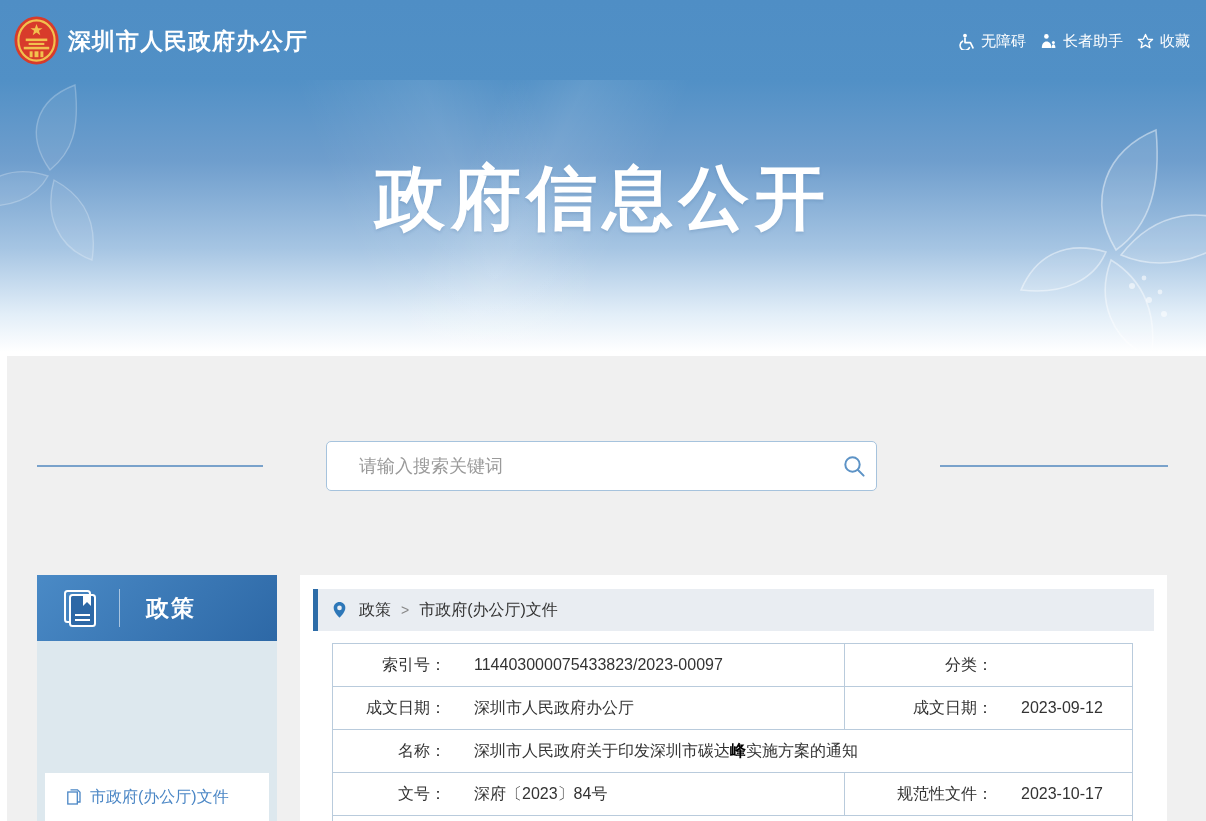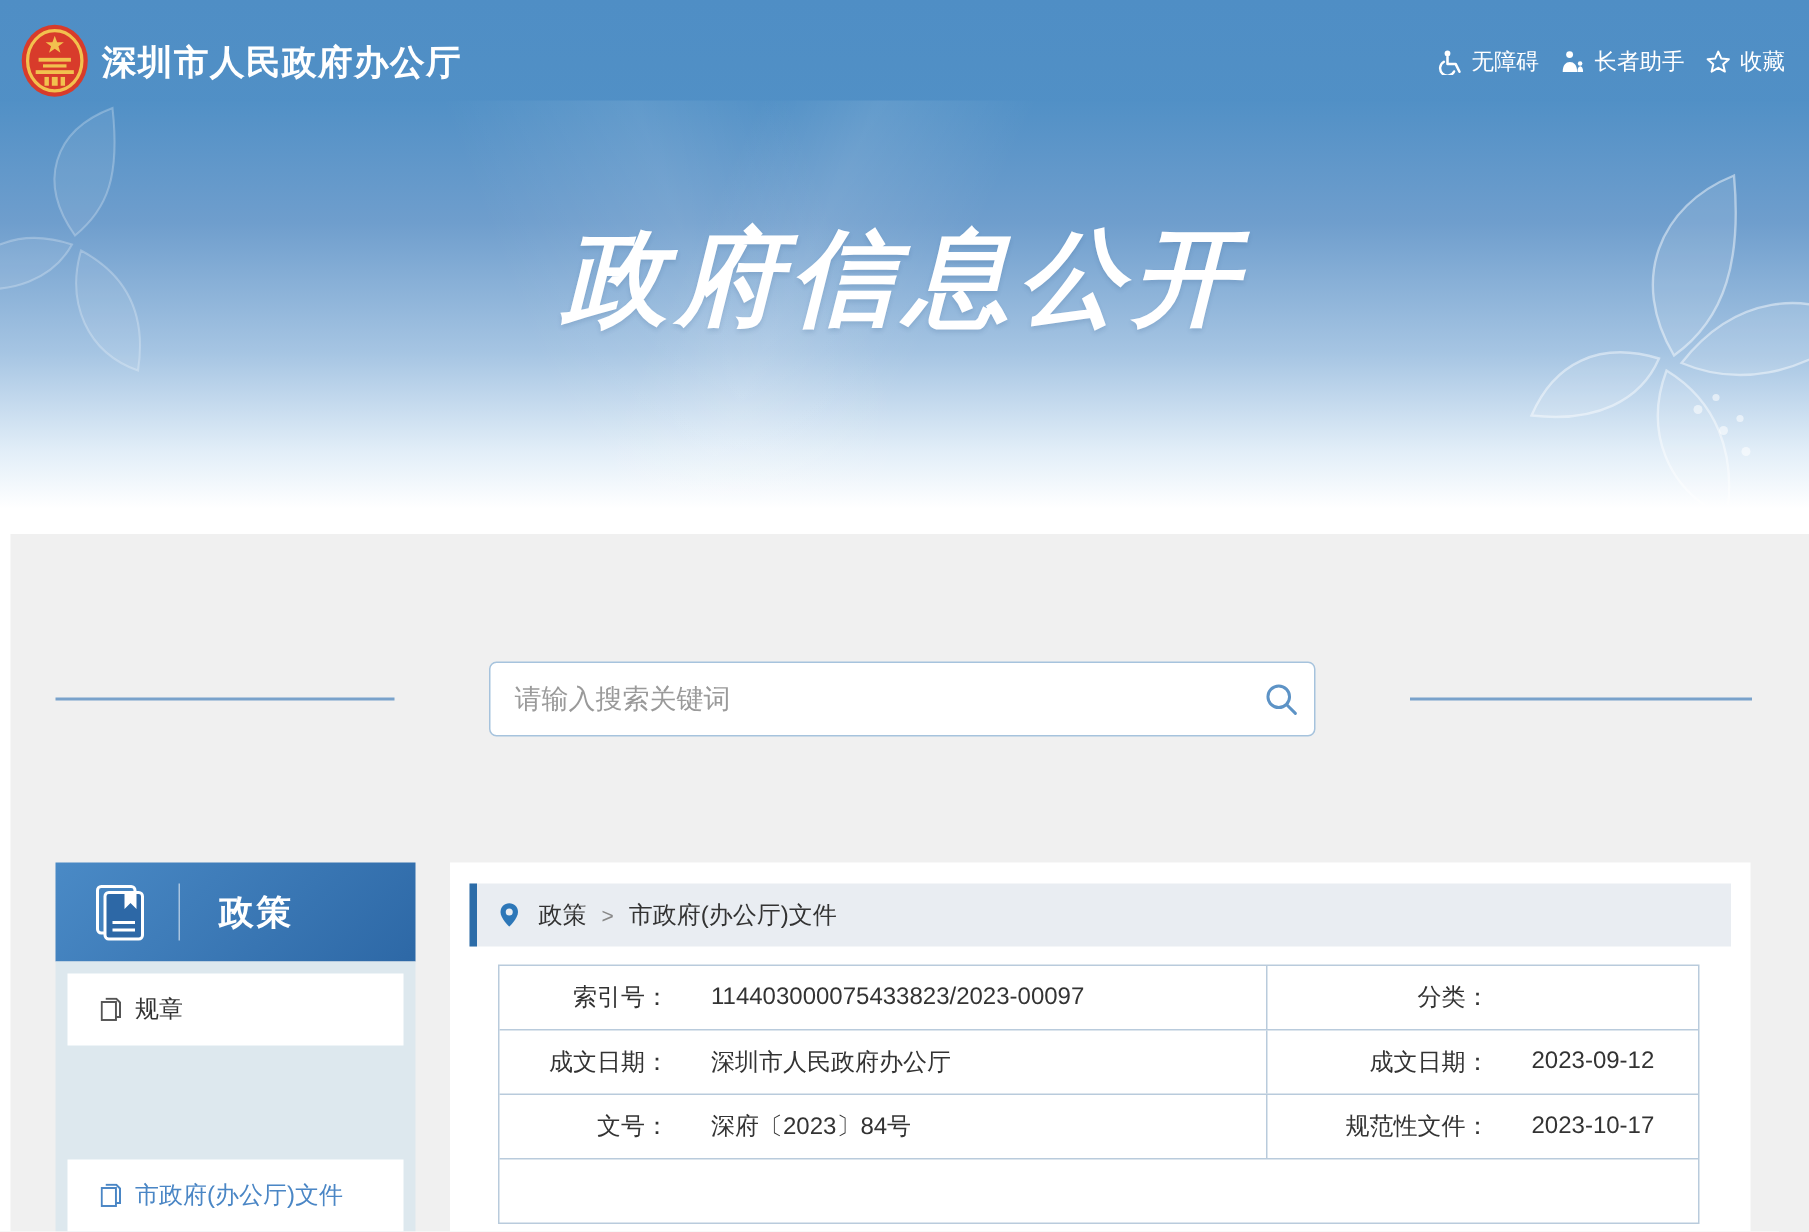--- a/index.html
+++ b/index.html
@@ -22,26 +22,25 @@
   }
   .top-links{
     position:absolute;right:16px;top:0;height:83px;
     display:flex;align-items:center;gap:14px;
   }
   .top-link{
     display:flex;align-items:center;gap:6px;color:#fff;font-size:15px;cursor:pointer;
   }
   
   .banner{
-    position:absolute;left:0;top:67px;width:1206px;height:272px;
+    position:absolute;left:0;top:80px;width:1206px;height:272px;
     background:
       linear-gradient(115deg,transparent 38%,rgba(255,255,255,.10) 44%,transparent 52%),
       linear-gradient(250deg,transparent 52%,rgba(255,255,255,.09) 60%,transparent 70%),
       linear-gradient(180deg,#5190c6 0%,#6f9ecd 30%,#a6c5e3 62%,#e2eef8 86%,#ffffff 100%);
-    font-style: italic;
   }
   .banner-title{
     position:absolute;left:0;top:72px;width:1206px;text-align:center;
     color:#fff;font-size:70px;font-weight:bold;letter-spacing:6px;
     text-shadow:0 2px 3px rgba(40,80,130,.15);
   }
   .deco{position:absolute;pointer-events:none;}
   
   .lower{
     position:absolute;left:7px;top:356px;width:1199px;height:465px;
@@ -53,20 +52,21 @@
   
   .search-box{
     position:absolute;left:326px;top:441px;width:551px;height:50px;
     background:#fff;border:1px solid #a6c3dd;border-radius:5px;
     display:flex;align-items:center;box-sizing:border-box;
   }
   .search-box input{
     flex:1;border:none;outline:none;background:transparent;
     font-size:18px;color:#ec4899;padding:0 10px 0 16px;
     font-family:"Liberation Sans","DejaVu Sans",sans-serif;
+    margin-left:16px;
   }
   .search-box input::placeholder{color:#9a9a9a;}
   .search-btn{width:44px;height:48px;display:flex;align-items:center;justify-content:center;cursor:pointer;background:none;border:none;}
   
   .sidebar{position:absolute;left:37px;top:575px;width:240px;height:246px;}
   .side-head{
     position:absolute;left:0;top:0;width:240px;height:66px;
     background:linear-gradient(135deg,#4a8ac6 0%,#2d68a6 100%);
     display:flex;align-items:center;
   }
@@ -200,29 +200,20 @@
       <rect x="11" y="8" width="25" height="31" rx="2.5" fill="#2d68a6" stroke="#fff" stroke-width="2"></rect>
       <polygon points="24,8 32,8 32,19 28,15 24,19" fill="#fff"></polygon>
       <line x1="16" y1="28" x2="31" y2="28" stroke="#fff" stroke-width="2"></line>
       <line x1="16" y1="33" x2="31" y2="33" stroke="#fff" stroke-width="2"></line>
     </svg>
     <div class="vline"></div>
     <div class="side-title">政策</div>
   </div>
   <div class="side-body"></div>
 
-  <div class="side-item" style="top:74px;">
-    <span class="doc-ic">
-      <svg width="14" height="16" viewBox="0 0 14 16">
-        <rect x="0.8" y="3" width="9.5" height="12" fill="#fff" stroke="currentColor" stroke-width="1.3"></rect>
-        <path d="M3.5 0.8 h7 l2.5 2.5 v9.7 h-3" fill="none" stroke="currentColor" stroke-width="1.3"></path>
-      </svg>
-    </span>
-    <span>规章</span>
-  </div>
 
 
   <div class="side-item active" style="top:198px;">
     <span class="doc-ic">
       <svg width="14" height="16" viewBox="0 0 14 16">
         <rect x="0.8" y="3" width="9.5" height="12" fill="#fff" stroke="currentColor" stroke-width="1.3"></rect>
         <path d="M3.5 0.8 h7 l2.5 2.5 v9.7 h-3" fill="none" stroke="currentColor" stroke-width="1.3"></path>
       </svg>
     </span>
     <span>市政府(办公厅)文件</span>
@@ -260,20 +251,26 @@
       <div class="cell cell-l">
         <span class="lbl">成文日期：</span>
         <span class="val">深圳市人民政府办公厅</span>
       </div>
       <div class="cell cell-r">
         <span class="lbl">成文日期：</span>
         <span class="val">2023-09-12</span>
       </div>
     </div>
 
+    <div class="t-row">
+      <div class="cell cell-full">
+        <span class="lbl">名称：</span>
+        <span class="val"><span>深圳市人民政府关于印发深圳市碳达</span><b>峰</b><span>实施方案的通知</span></span>
+      </div>
+    </div>
 
     <div class="t-row">
       <div class="cell cell-l">
         <span class="lbl">文号：</span>
         <span class="val">深府〔2023〕84号</span>
       </div>
       <div class="cell cell-r">
         <span class="lbl">规范性文件：</span>
         <span class="val">2023-10-17</span>
       </div>

